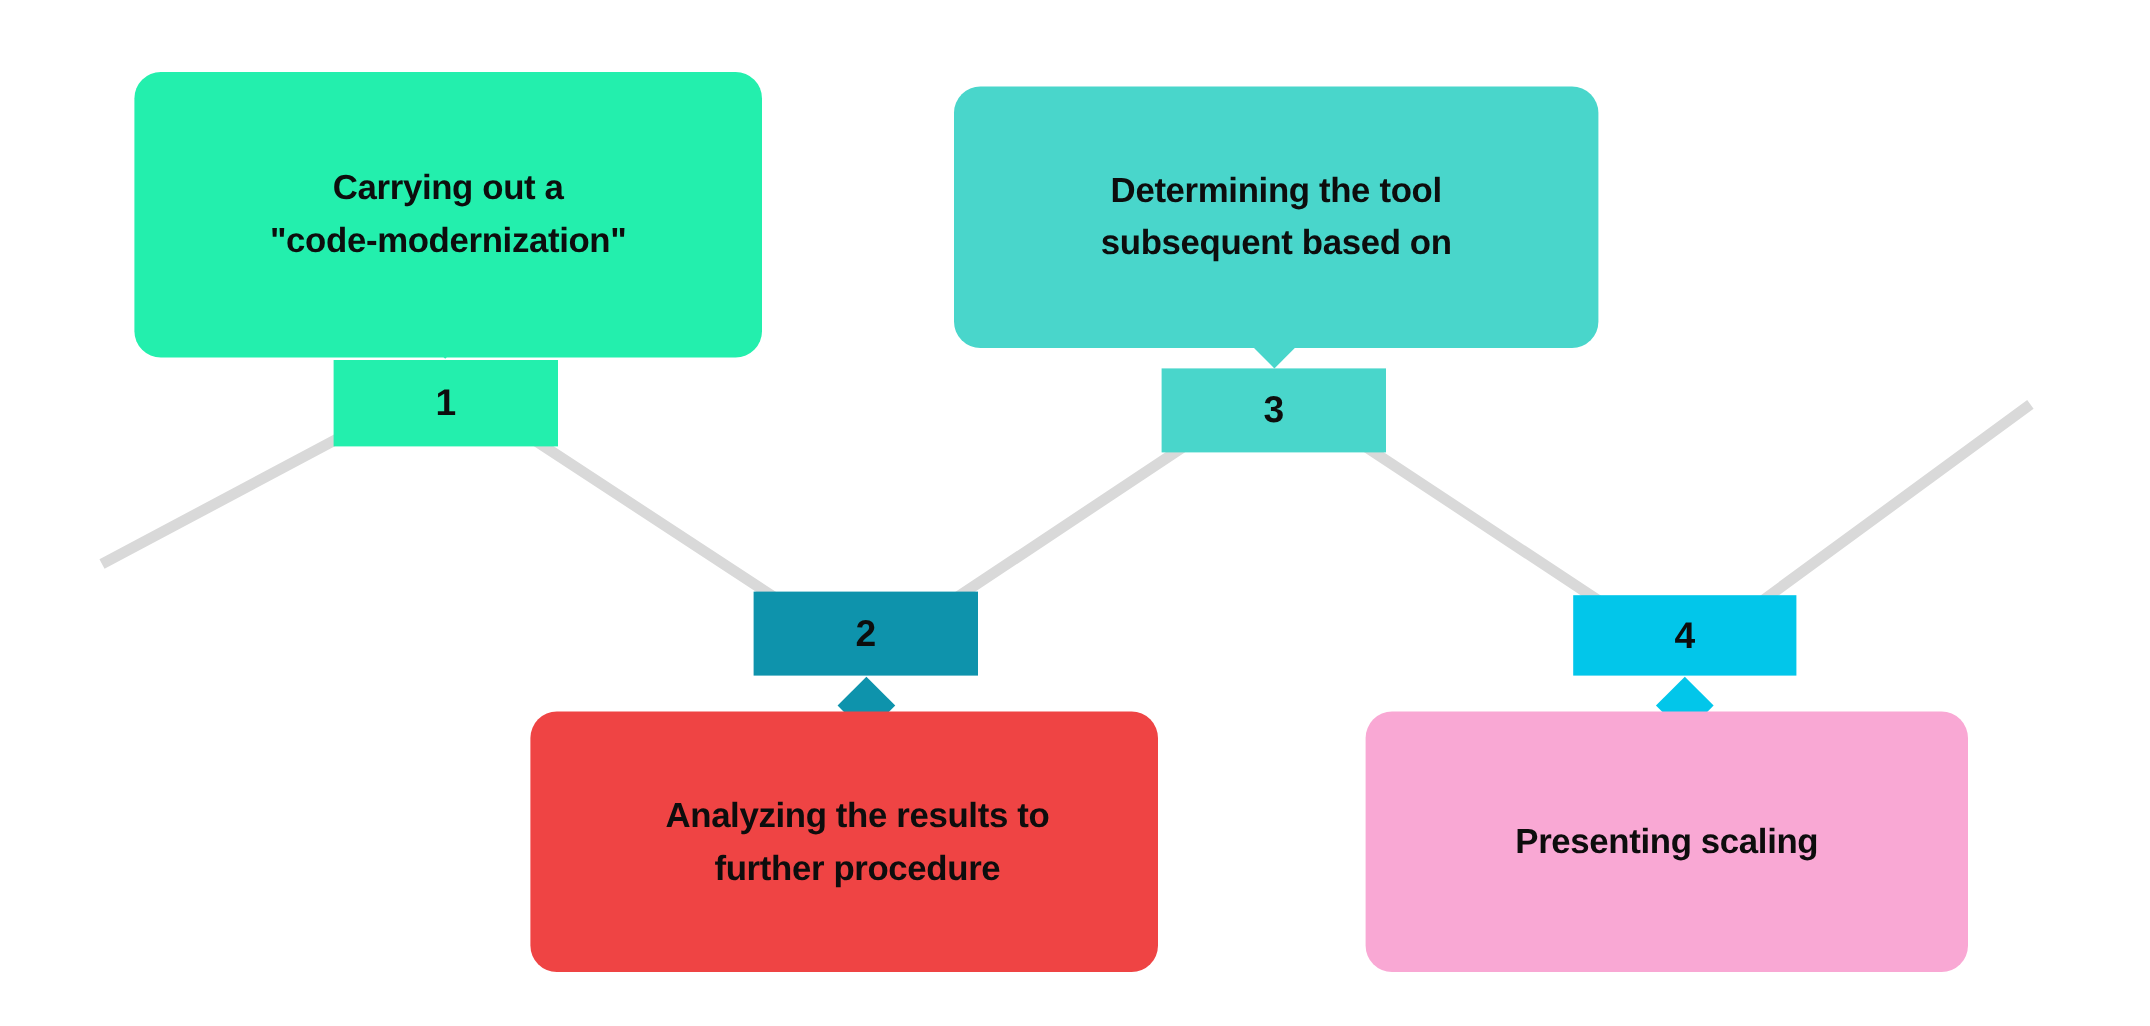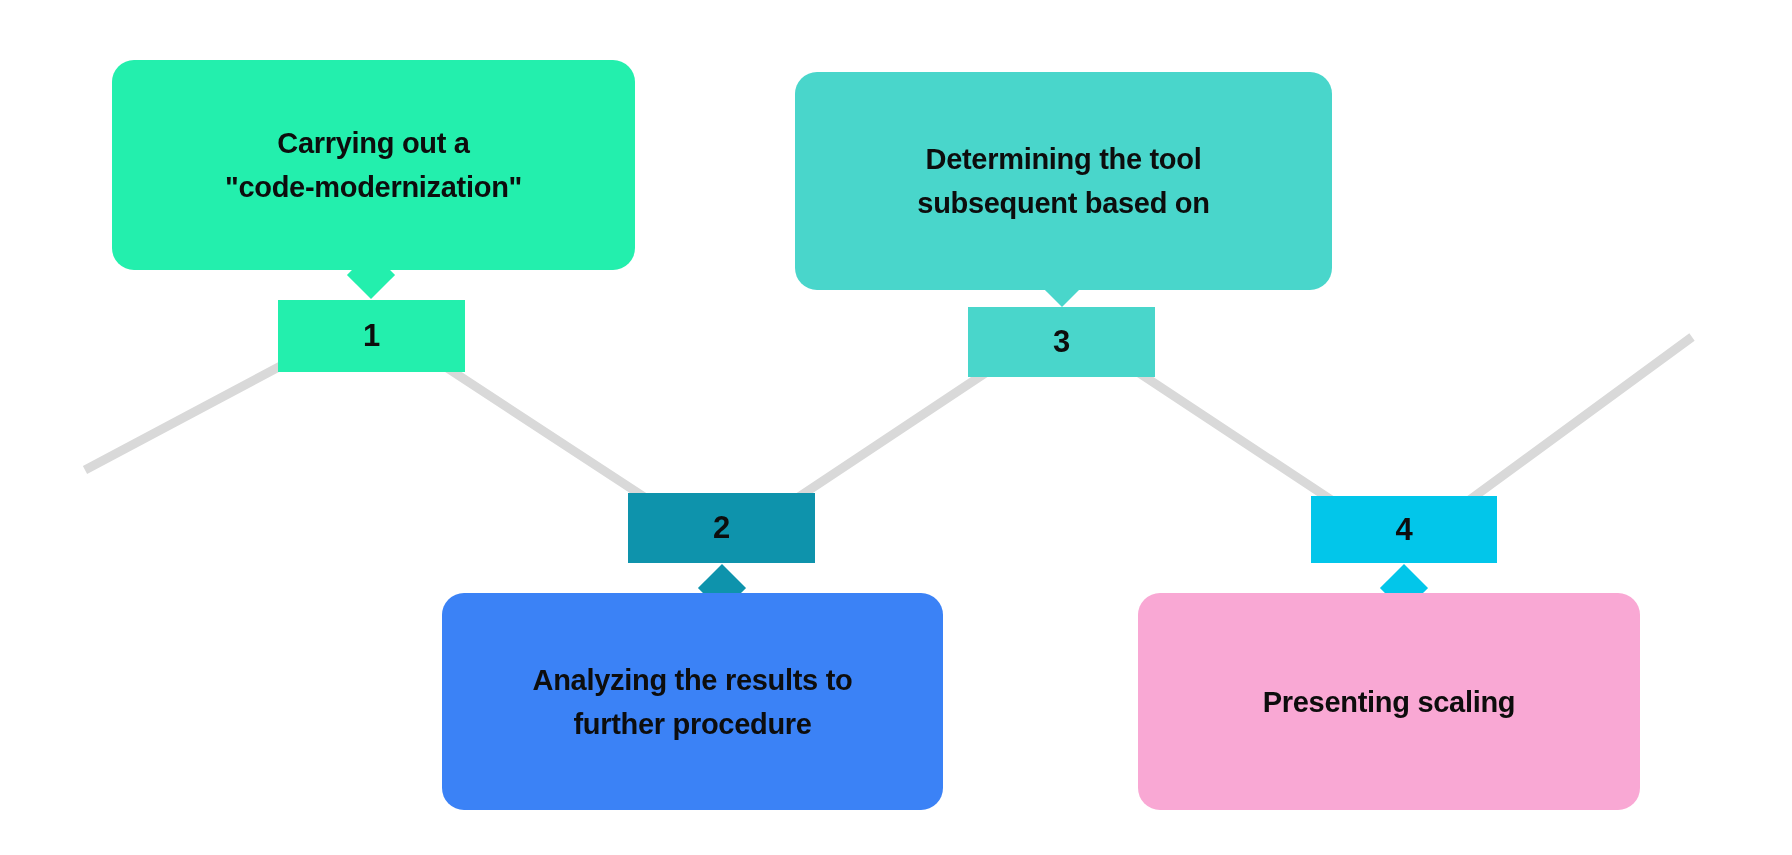--- a/index.html
+++ b/index.html
@@ -53,21 +53,21 @@
     position: absolute;
     z-index: 3;
     display: flex;
     align-items: center;
     justify-content: center;
     font-size: 31px;
     font-weight: bold;
   }
 
   
-  .box-1    { left: 112px; top: 60px;  width: 523px; height: 210px; }
+  .box-1    { left: 112px; top: 60px;  width: 523px; height: 238px; }
   .tail-1   { left: 354px; top: 258px; }
   .marker-1 { left: 278px; top: 300px; width: 187px; height: 72px; }
 
   
   .box-2    { left: 442px; top: 593px; width: 501px; height: 217px; }
   .tail-2   { left: 705px; top: 571px; }
   .marker-2 { left: 628px; top: 493px; width: 187px; height: 70px; }
 
   
   .box-3    { left: 795px; top: 72px;  width: 537px; height: 218px; }
@@ -90,21 +90,21 @@
 
   <div class="callout box-1" style="background-color: rgb(35, 239, 173); color: rgb(13, 13, 13);">
     <span class="line">Carrying out a</span>
     <span class="line">"code-modernization"</span>
   </div>
   <div class="tail tail-1" style="background-color: rgb(35, 239, 173);"></div>
   <div class="marker marker-1" style="background-color: rgb(35, 239, 173); color: rgb(13, 13, 13);">
     <span>1</span>
   </div>
 
-  <div class="callout box-2" style="background-color: #3b82f6; color: rgb(13, 13, 13);">
+  <div class="callout box-2" style="background-color: #ef4444; color: rgb(13, 13, 13); padding-left: 22px;">
     <span class="line">Analyzing the results to</span>
     <span class="line">further procedure</span>
   </div>
   <div class="tail tail-2" style="background-color: rgb(14, 147, 172);"></div>
   <div class="marker marker-2" style="background-color: rgb(14, 147, 172); color: rgb(13, 13, 13);">
     <span>2</span>
   </div>
 
   <div class="callout box-3" style="background-color: rgb(73, 214, 203); color: rgb(13, 13, 13);">
     <span class="line">Determining the tool</span>

